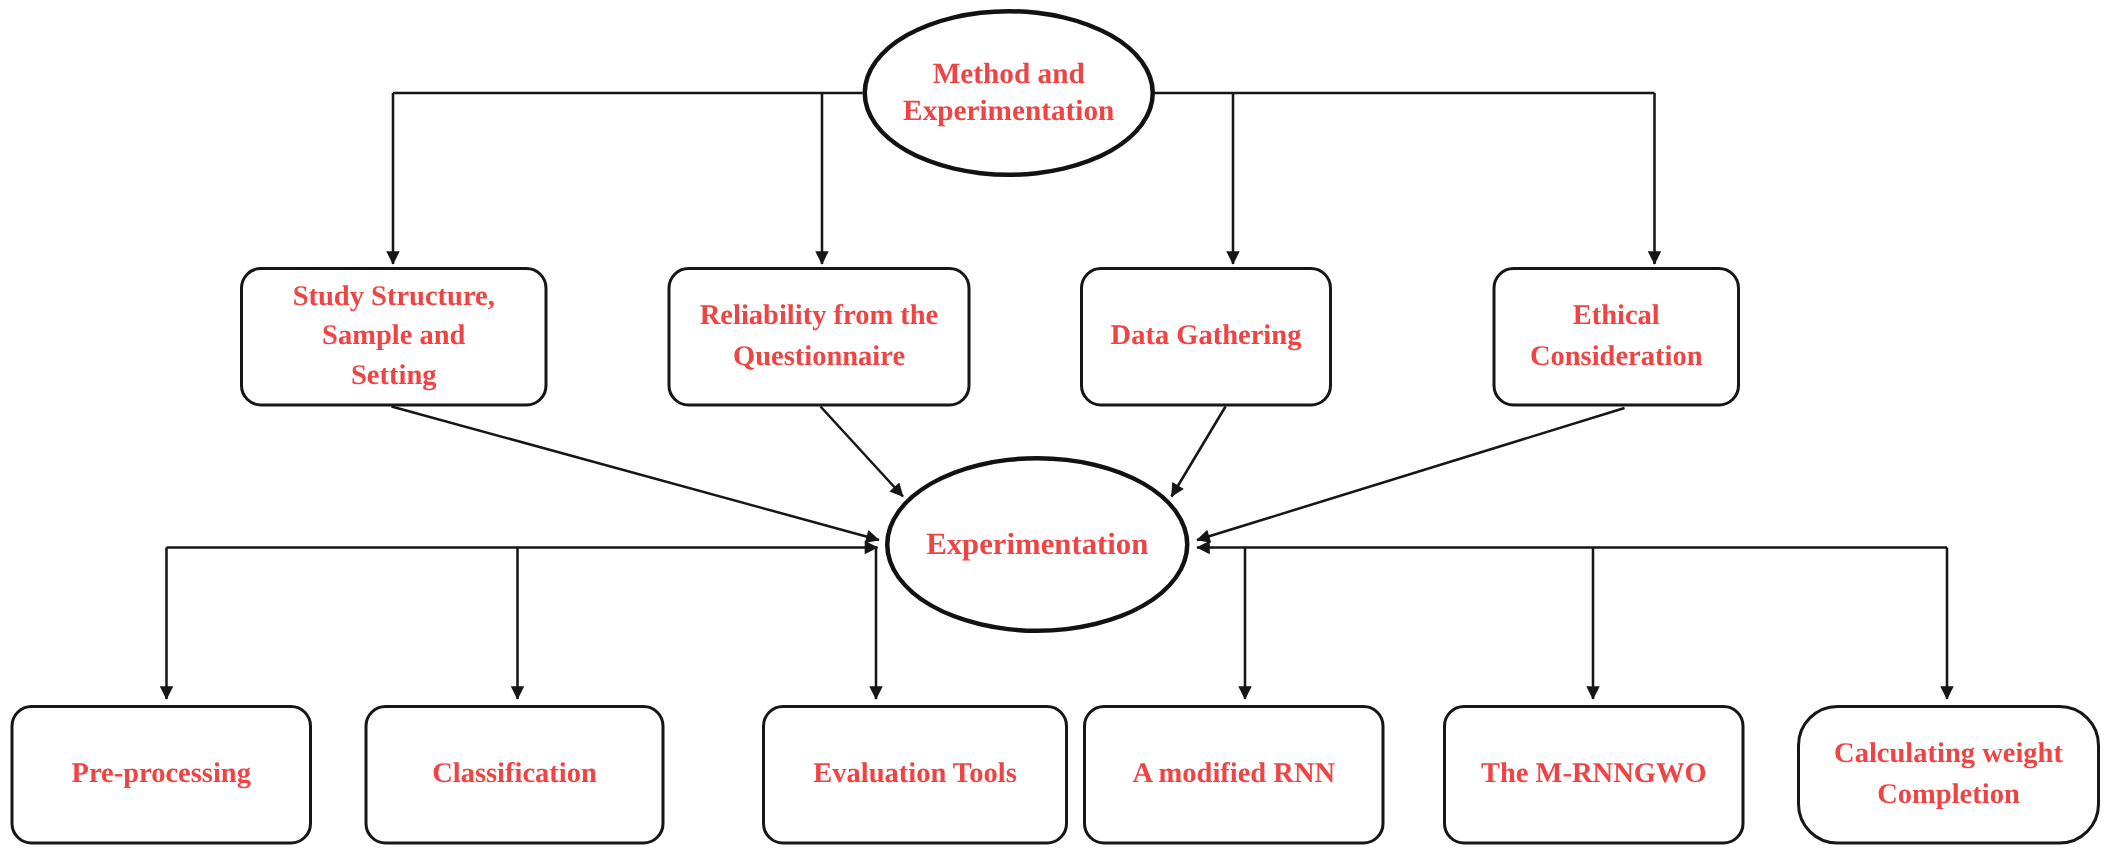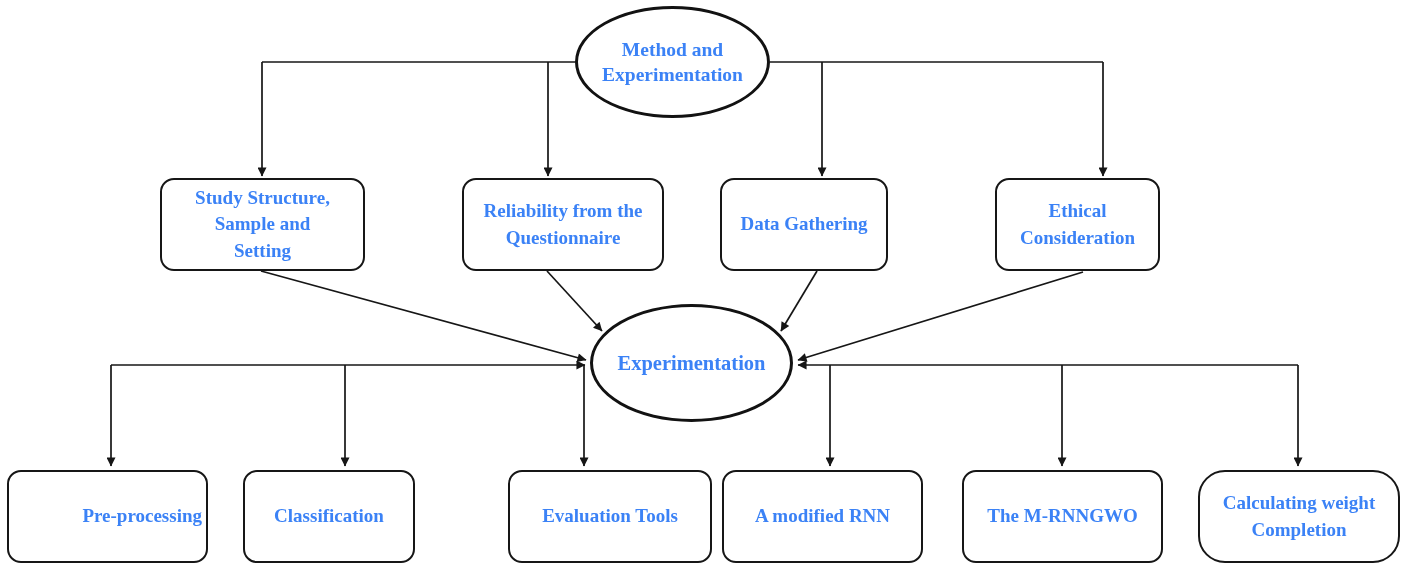--- a/index.html
+++ b/index.html
@@ -15,21 +15,21 @@
     background: #ffffff;
   }
   svg.connectors {
     position: absolute; left: 0; top: 0;
     width: 1405px; height: 569px;
   }
   .node {
     position: absolute;
     display: flex; align-items: center; justify-content: center;
     text-align: center;
-    color: #3b82f6;
+    color: #ef4444;
     font-weight: bold;
     background: #ffffff;
   }
   .node .label {
     white-space: pre-line;
     display: block;
     width: 100%;
     padding: 0 4px;
   }
   .rect {
@@ -88,40 +88,40 @@
   <div class="node ellipse top-ellipse">
     <span class="label">Method and
 Experimentation</span>
   </div>
 
   <div class="node rect row2" style="left:160px; width:205px;">
     <span class="label">Study Structure,
 Sample and
 Setting</span>
   </div>
-  <div class="node rect row2" style="left:462px; width:202px;">
+  <div class="node rect row2" style="left:445px; width:202px;">
     <span class="label">Reliability from the
 Questionnaire</span>
   </div>
   <div class="node rect row2" style="left:720px; width:168px;">
     <span class="label">Data Gathering</span>
   </div>
   <div class="node rect row2" style="left:995px; width:165px;">
     <span class="label">Ethical
 Consideration</span>
   </div>
 
   <div class="node ellipse mid-ellipse">
     <span class="label">Experimentation</span>
   </div>
 
-  <div class="node rect row3" style="left:7px; width:201px;text-align:right;">
+  <div class="node rect row3" style="left:7px; width:201px;">
     <span class="label">Pre-processing</span>
   </div>
-  <div class="node rect row3" style="left:243px; width:172px;">
+  <div class="node rect row3" style="left:243px; width:200px;">
     <span class="label">Classification</span>
   </div>
   <div class="node rect row3" style="left:508px; width:204px;">
     <span class="label">Evaluation Tools</span>
   </div>
   <div class="node rect row3" style="left:722px; width:201px;">
     <span class="label">A modified RNN</span>
   </div>
   <div class="node rect row3" style="left:962px; width:201px;">
     <span class="label">The M-RNNGWO</span>

